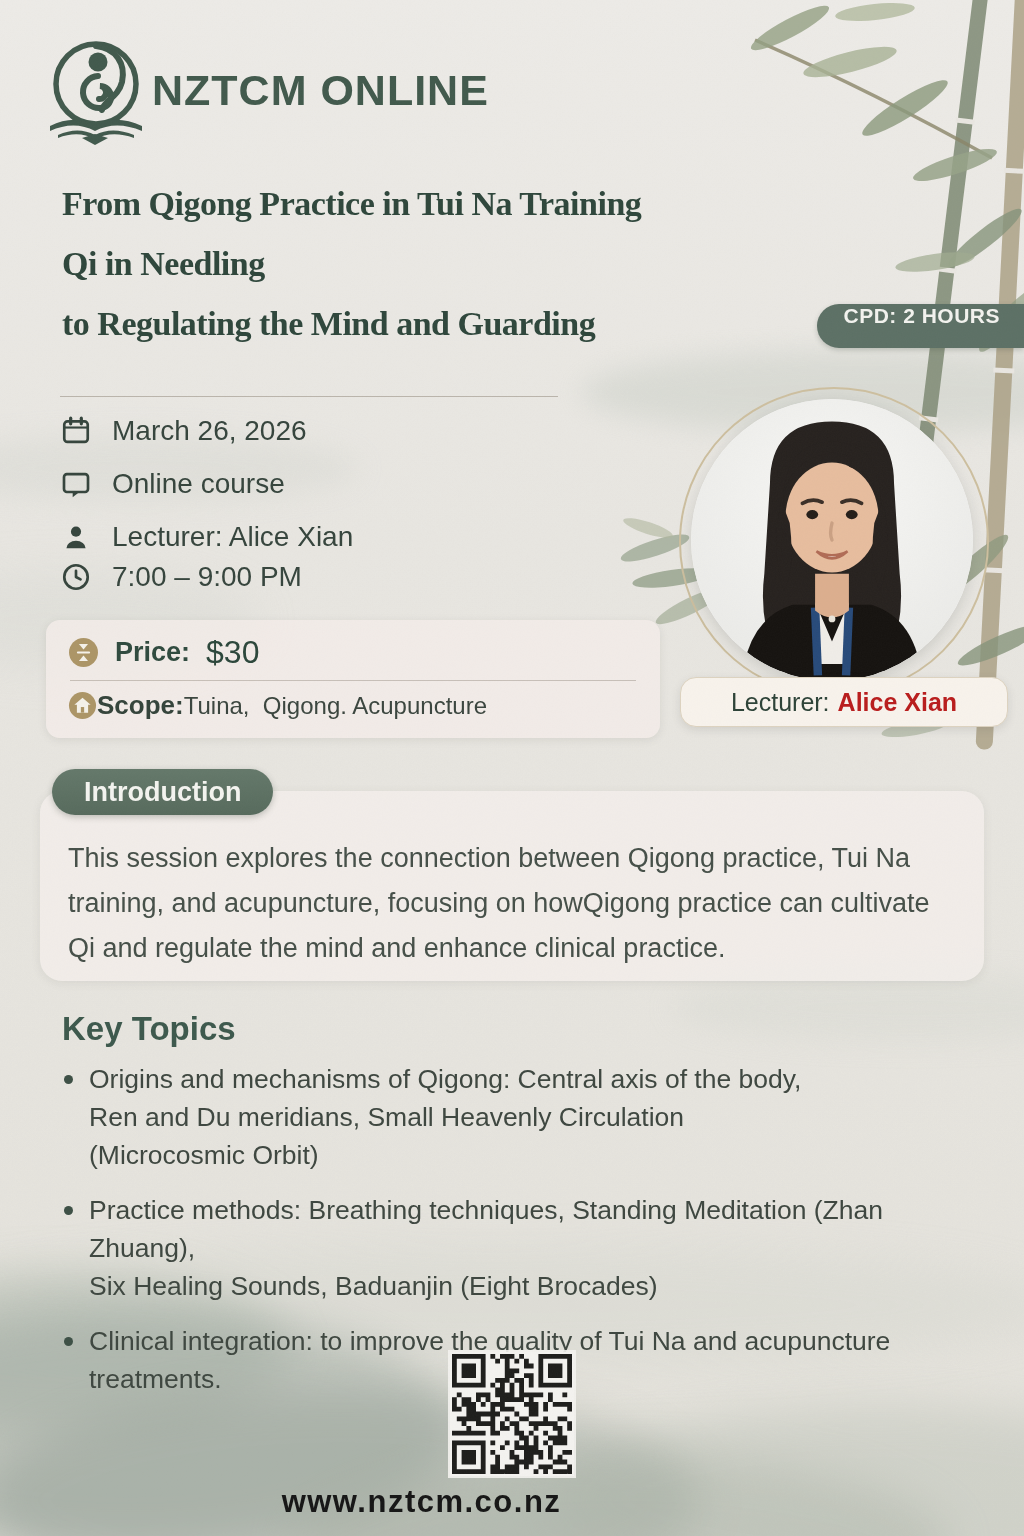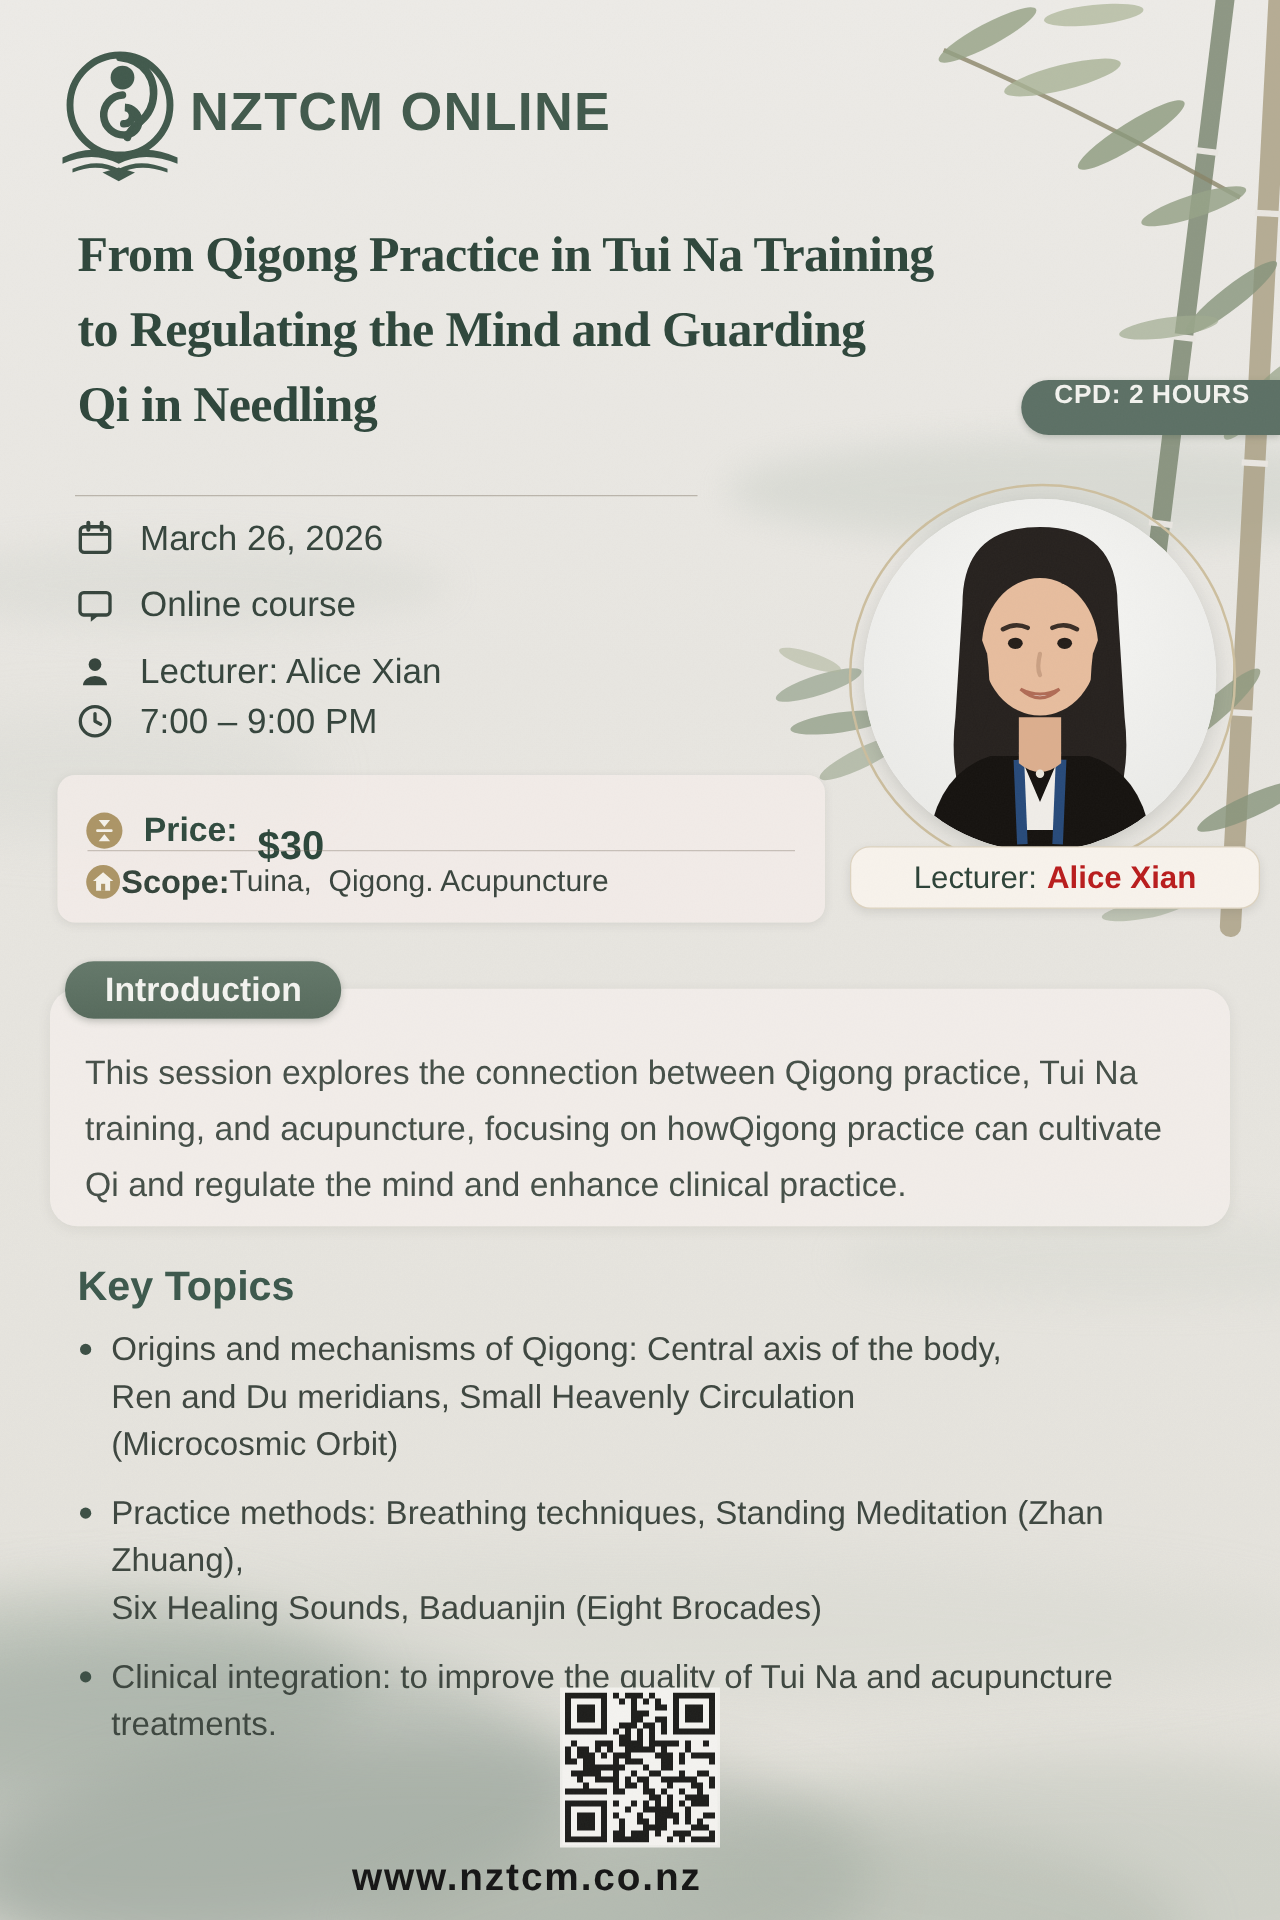--- a/index.html
+++ b/index.html
@@ -9,41 +9,41 @@
   .decor{position:absolute;inset:0;width:1024px;height:1536px;pointer-events:none;}
   .grain{position:absolute;inset:0;width:1024px;height:1536px;pointer-events:none;z-index:30;opacity:.6;}
   .content{position:absolute;inset:0;z-index:10;}
 
   
   .logo-mark{position:absolute;left:44px;top:38px;}
   .brand-name{position:absolute;left:152px;top:66px;font-size:43px;font-weight:700;color:#41594c;letter-spacing:1px;}
 
   
   .title{position:absolute;left:62px;top:174px;width:930px;font-family:"Liberation Serif",serif;
-    font-weight:700;font-size:40px;line-height:60px;color:#2e463b;letter-spacing:-0.5px;}
+    font-weight:700;font-size:34px;line-height:60px;color:#2e463b;letter-spacing:-0.5px;}
   .title span{display:block;}
 
   
   .cpd-badge{position:absolute;right:0;top:304px;height:44px;display:flex;align-items:flex-start;
     padding:0 24px 0 26px;background:#5c7065;border-radius:22px 0 0 22px;
     color:#f3f3ef;font-size:21px;font-weight:700;letter-spacing:.5px;box-shadow:0 2px 5px rgba(60,70,60,.25);}
 
   .top-divider{position:absolute;left:60px;top:396px;width:498px;height:1px;background:rgba(140,130,115,.5);}
 
   
   .detail-row{position:absolute;left:60px;display:flex;align-items:flex-end;gap:20px;}
   .detail-row .txt{font-size:28px;color:#35443c;}
   .r0{top:415px}.r1{top:468px}.r2{top:521px}.r3{top:561px}
 
   
   .price-card{position:absolute;left:46px;top:620px;width:614px;height:118px;border-radius:14px;
     background:rgba(243,236,233,.85);box-shadow:0 2px 8px rgba(90,90,80,.12);}
   .price-row{position:absolute;left:22px;top:14px;display:flex;align-items:center;gap:16px;}
   .price-label{font-size:27px;font-weight:700;color:#2f4a3e;}
-  .price-value{font-size:32px;font-weight:700;color:#2b463a;margin-top:24px;}
+  .price-value{font-size:32px;font-weight:400;color:#2b463a;}
   .mid-divider{position:absolute;left:24px;right:24px;top:60px;height:1px;background:rgba(120,110,95,.35);}
   .scope-row{position:absolute;left:22px;top:70px;display:flex;align-items:center;}
   .scope-label{font-size:26px;font-weight:700;color:#33433a;}
   .scope-value{font-size:24px;color:#3a453e;white-space:pre-wrap;}
 
   
   .photo-ring{position:absolute;left:679px;top:387px;width:306px;height:306px;border-radius:50%;
     border:2px solid #cdbf9f;}
   .photo{position:absolute;left:691px;top:399px;width:282px;height:282px;border-radius:50%;overflow:hidden;
     background:#f4f4f2;box-shadow:0 4px 14px rgba(80,85,75,.18);}
@@ -149,22 +149,22 @@
       <path d="M52,8 C38,12 30,26 33,42 C36,56 48,58 50,68" fill="none" stroke="#41594c" stroke-width="6" stroke-linecap="round" opacity="0"></path>
       <path d="M54,38 a16,16 0 1 0 2,32 a11,11 0 0 0 0,-22 a6.5,6.5 0 1 1 -1,13" fill="none" stroke="#41594c" stroke-width="6" stroke-linecap="round"></path>
       <path d="M6,88 Q30,76 51,87 Q72,76 98,88 L98,93 Q72,82 51,93 Q30,82 6,93 Z" fill="#41594c"></path>
       <path d="M14,97 Q34,88 51,97 Q68,88 90,97 L90,100 Q68,92 51,101 Q34,92 14,100 Z" fill="#41594c"></path>
       <path d="M38,100 L51,107 L64,100 L51,96 Z" fill="#41594c"></path>
     </svg>
     <div class="brand-name">NZTCM ONLINE</div>
 
     <h1 class="title" style="margin:0;">
       <span>From Qigong Practice in Tui Na Training</span>
+      <span>Qi in Needling</span>
       <span>to Regulating the Mind and Guarding</span>
-      <span>Qi in Needling</span>
     </h1>
 
     <div class="cpd-badge">
       <span>CPD: 2 HOURS</span>
     </div>
 
     <div class="top-divider"></div>
 
     <div class="detail-row r0">
       <svg width="32" height="32" viewBox="0 0 24 24">

